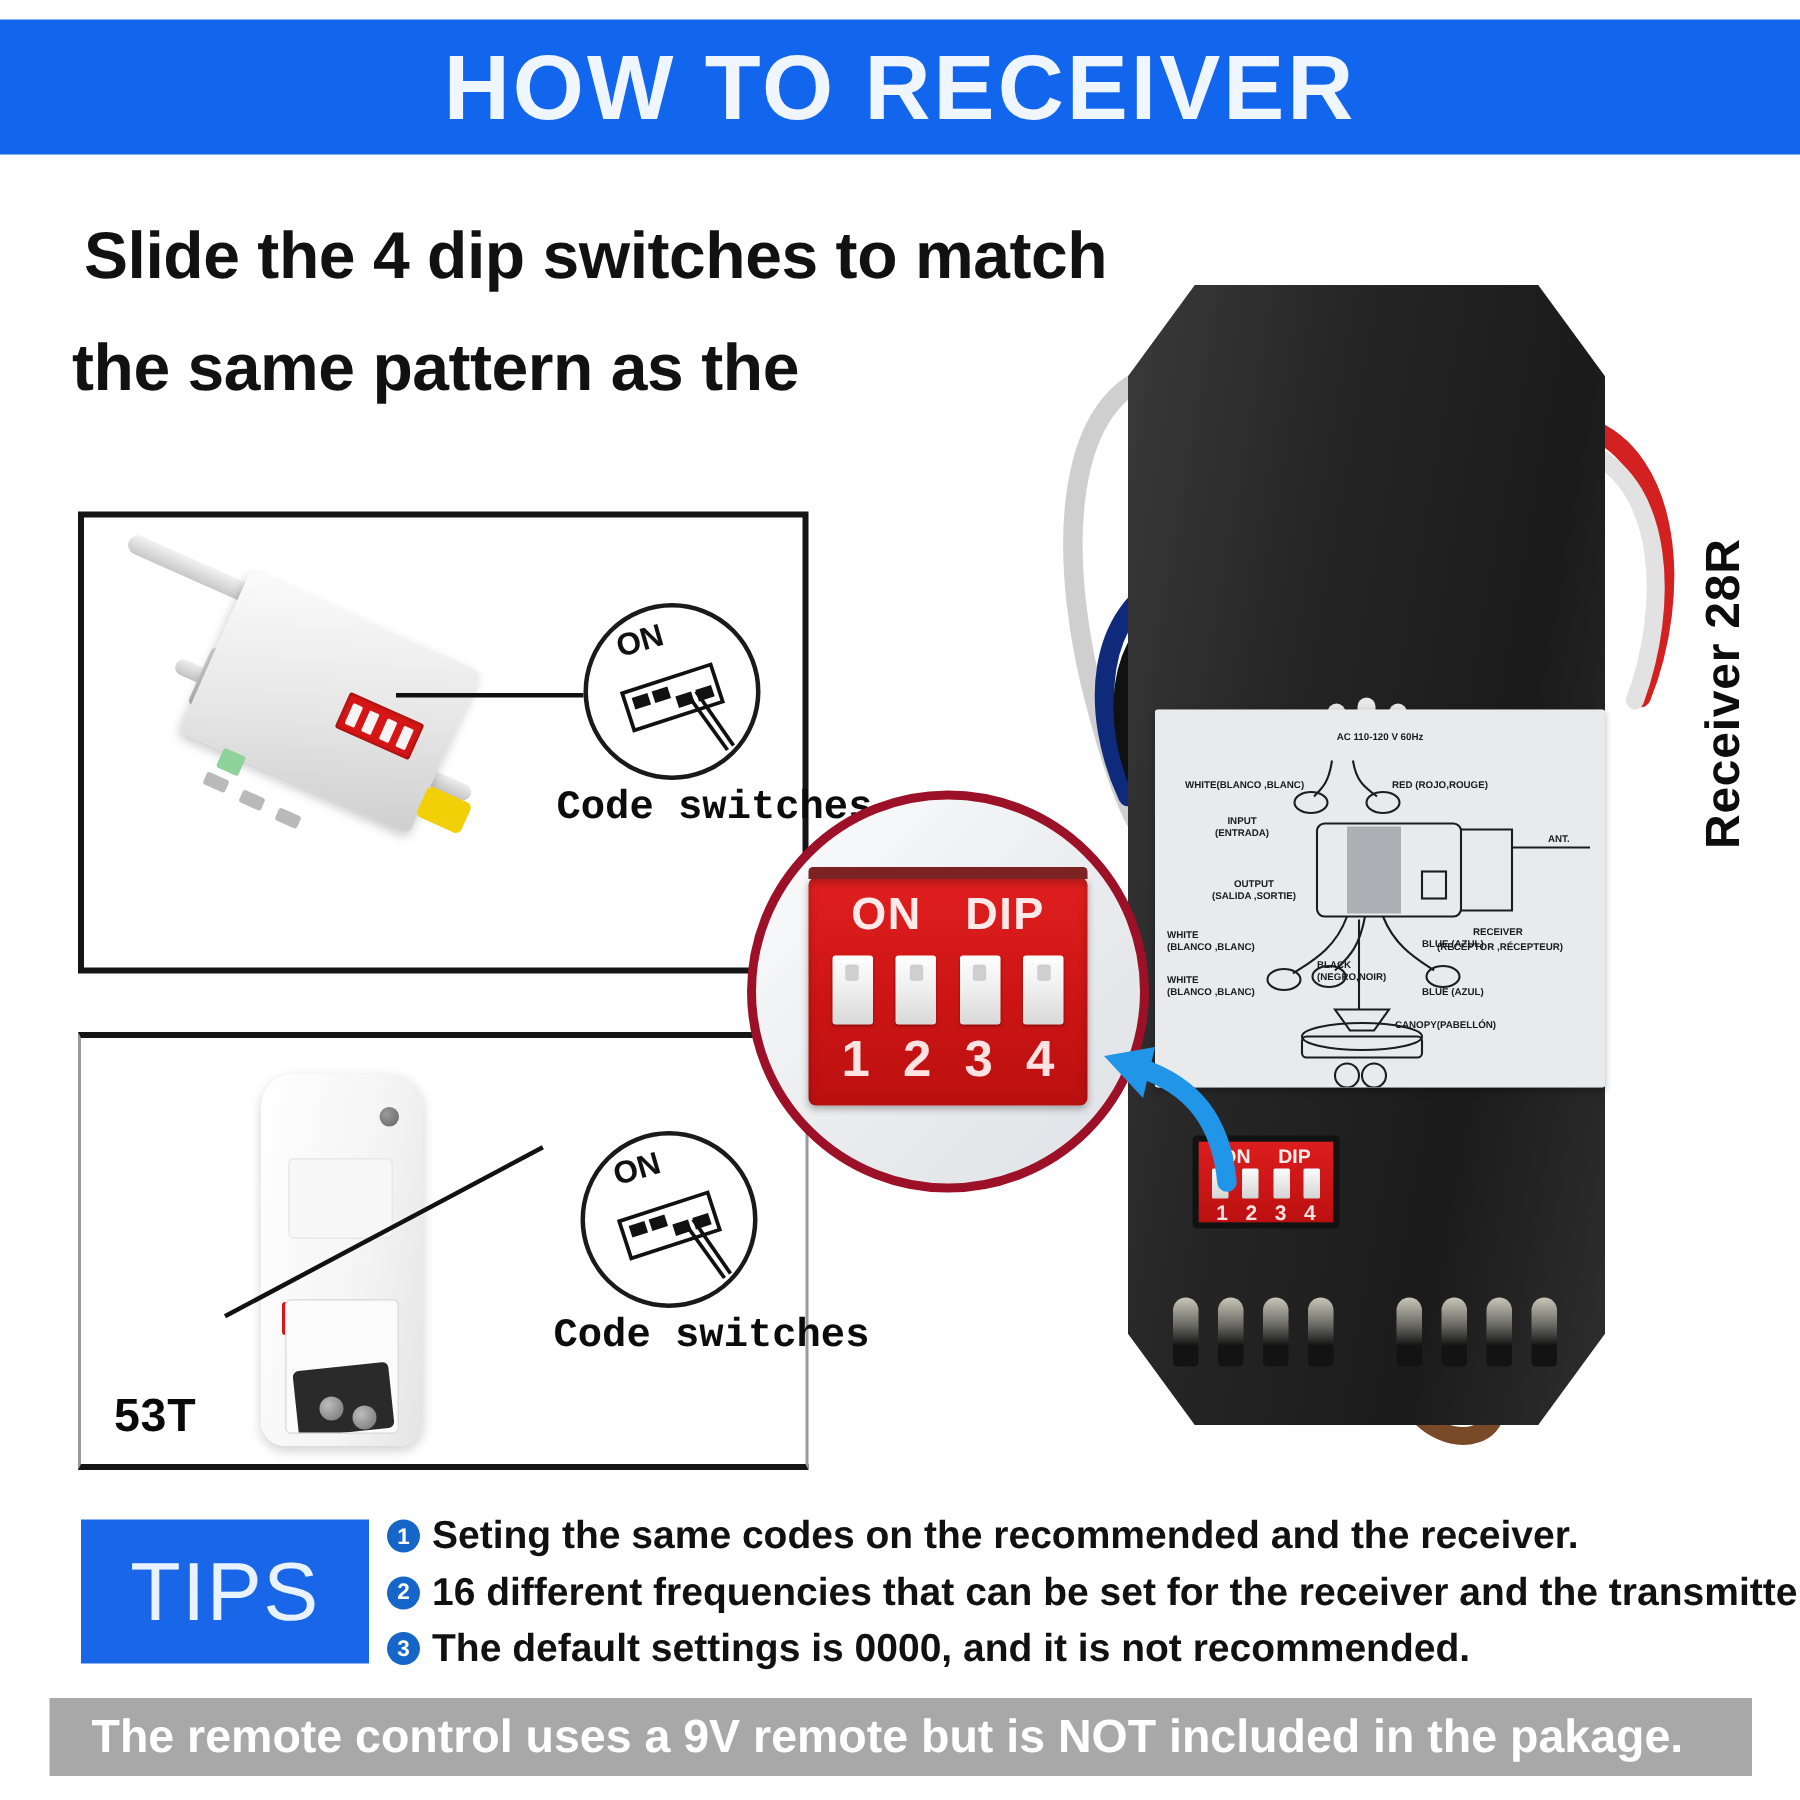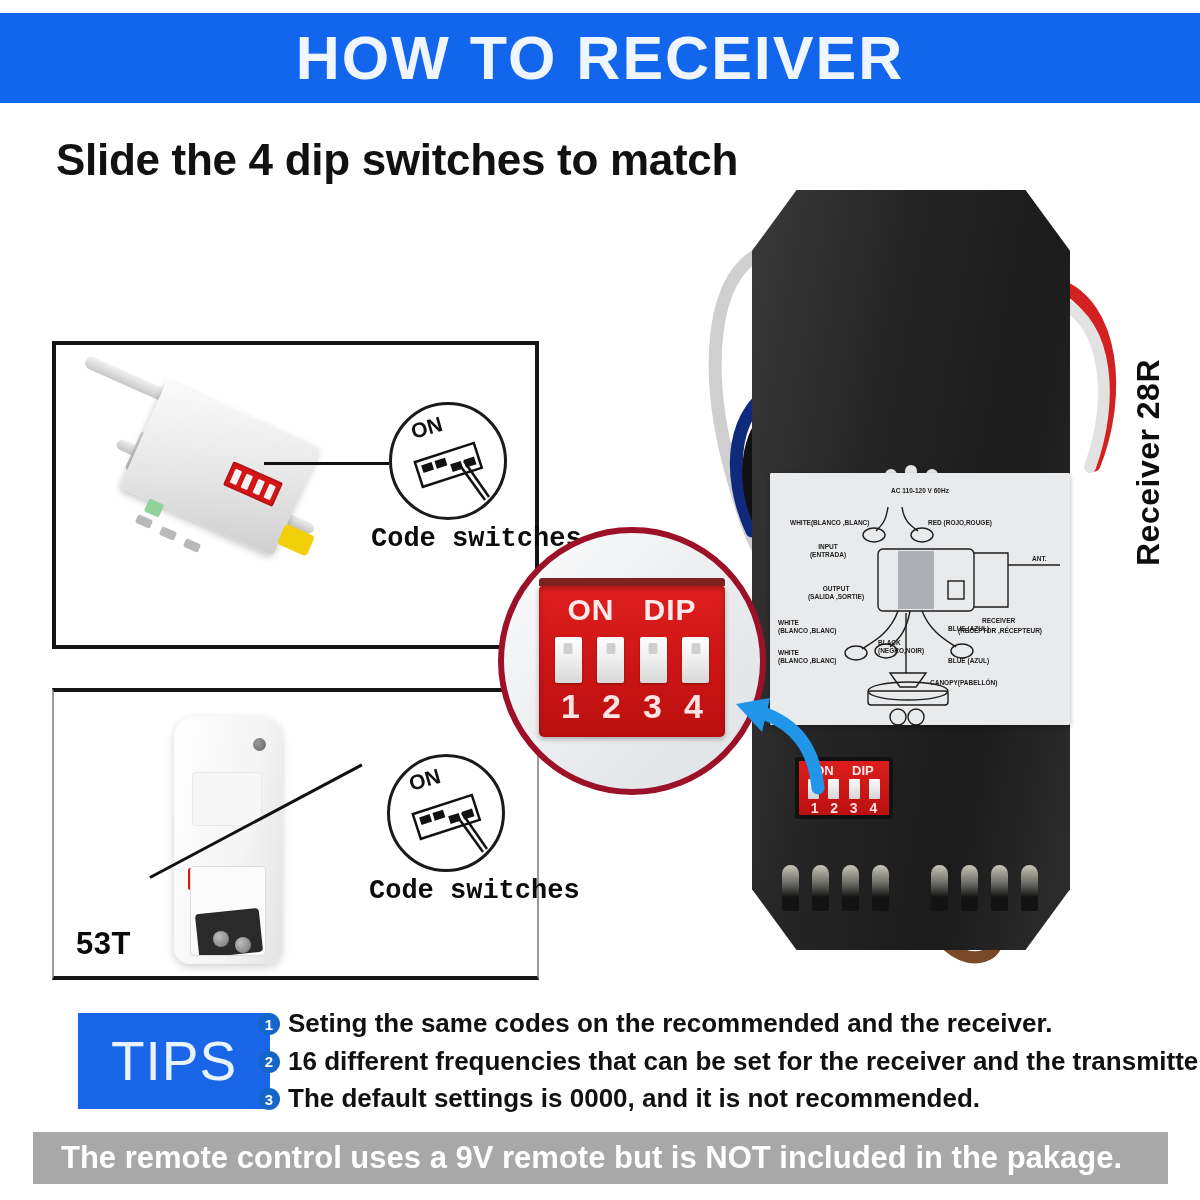--- a/index.html
+++ b/index.html
@@ -44,20 +44,21 @@
     top: 128px;
     width: 830px;
   }
   .intro-line {
     color: #111111;
     font-size: 44px;
     font-weight: bold;
     line-height: 1.45;
     letter-spacing: -0.3px;
     white-space: nowrap;
+    margin-top: 11px;
   }
   .intro-line.first { padding-left: 8px; }
 
   
   .panel {
     position: absolute;
     background: #ffffff;
     box-sizing: border-box;
   }
   .panel-top {
@@ -487,21 +488,20 @@
   .tips-badge {
     position: absolute;
     left: 54px;
     top: 1013px;
     width: 192px;
     height: 96px;
     background: #1a66e8;
     display: flex;
     align-items: center;
     justify-content: center;
-    margin-left: 24px;
   }
   .tips-badge span {
     color: #e9f2ff;
     font-size: 55px;
     font-weight: normal;
     letter-spacing: 1px;
   }
   .tips-list {
     position: absolute;
     left: 258px;
@@ -558,20 +558,21 @@
 </style>
 </head>
 <body>
 
 <div class="header-banner">
   <div class="header-title">HOW TO RECEIVER</div>
 </div>
 
 <div class="intro">
   <div class="intro-line first">Slide the 4 dip switches to match</div>
+  <div class="intro-line">the same pattern as the</div>
 </div>
 
 <div class="panel panel-top">
 
   <div class="uc-device">
     <div class="uc-rod"></div>
     <div class="uc-rod2"></div>
     <div class="uc-body-side"></div>
     <div class="uc-body"></div>
     <div class="uc-port" style="left:62px; top:146px;"></div>

